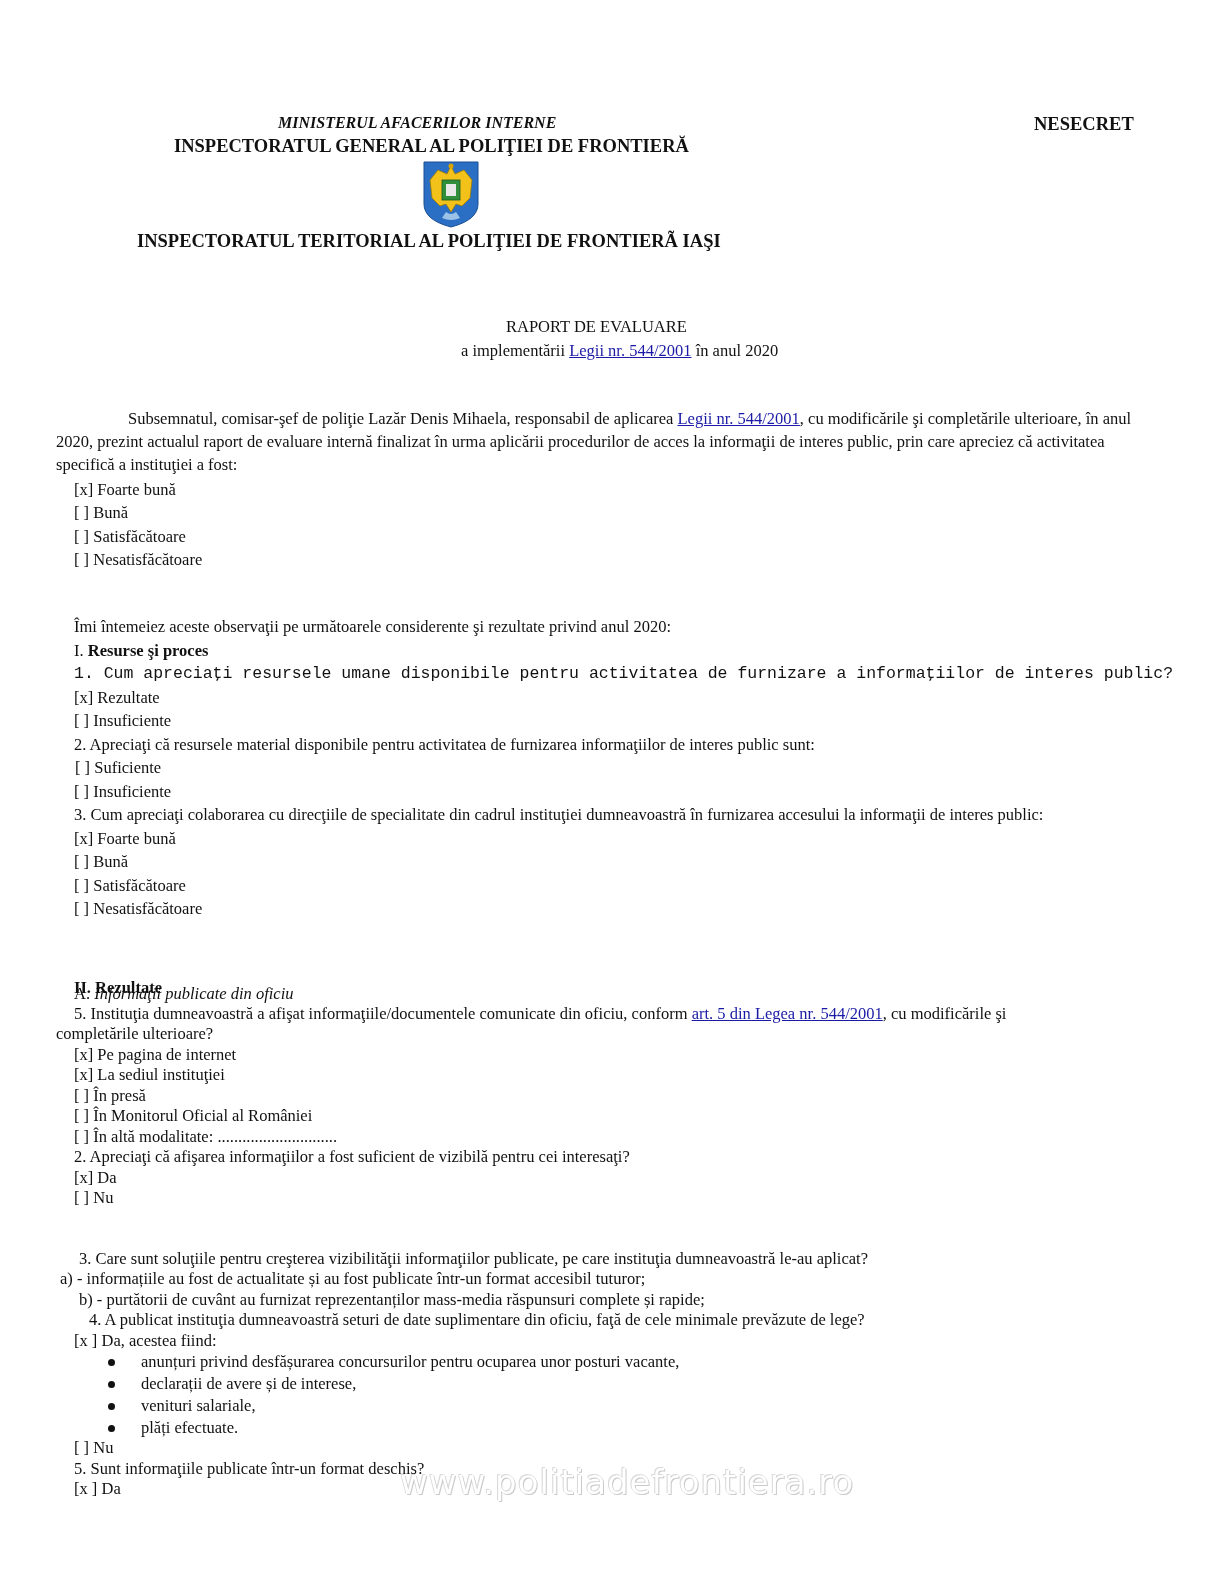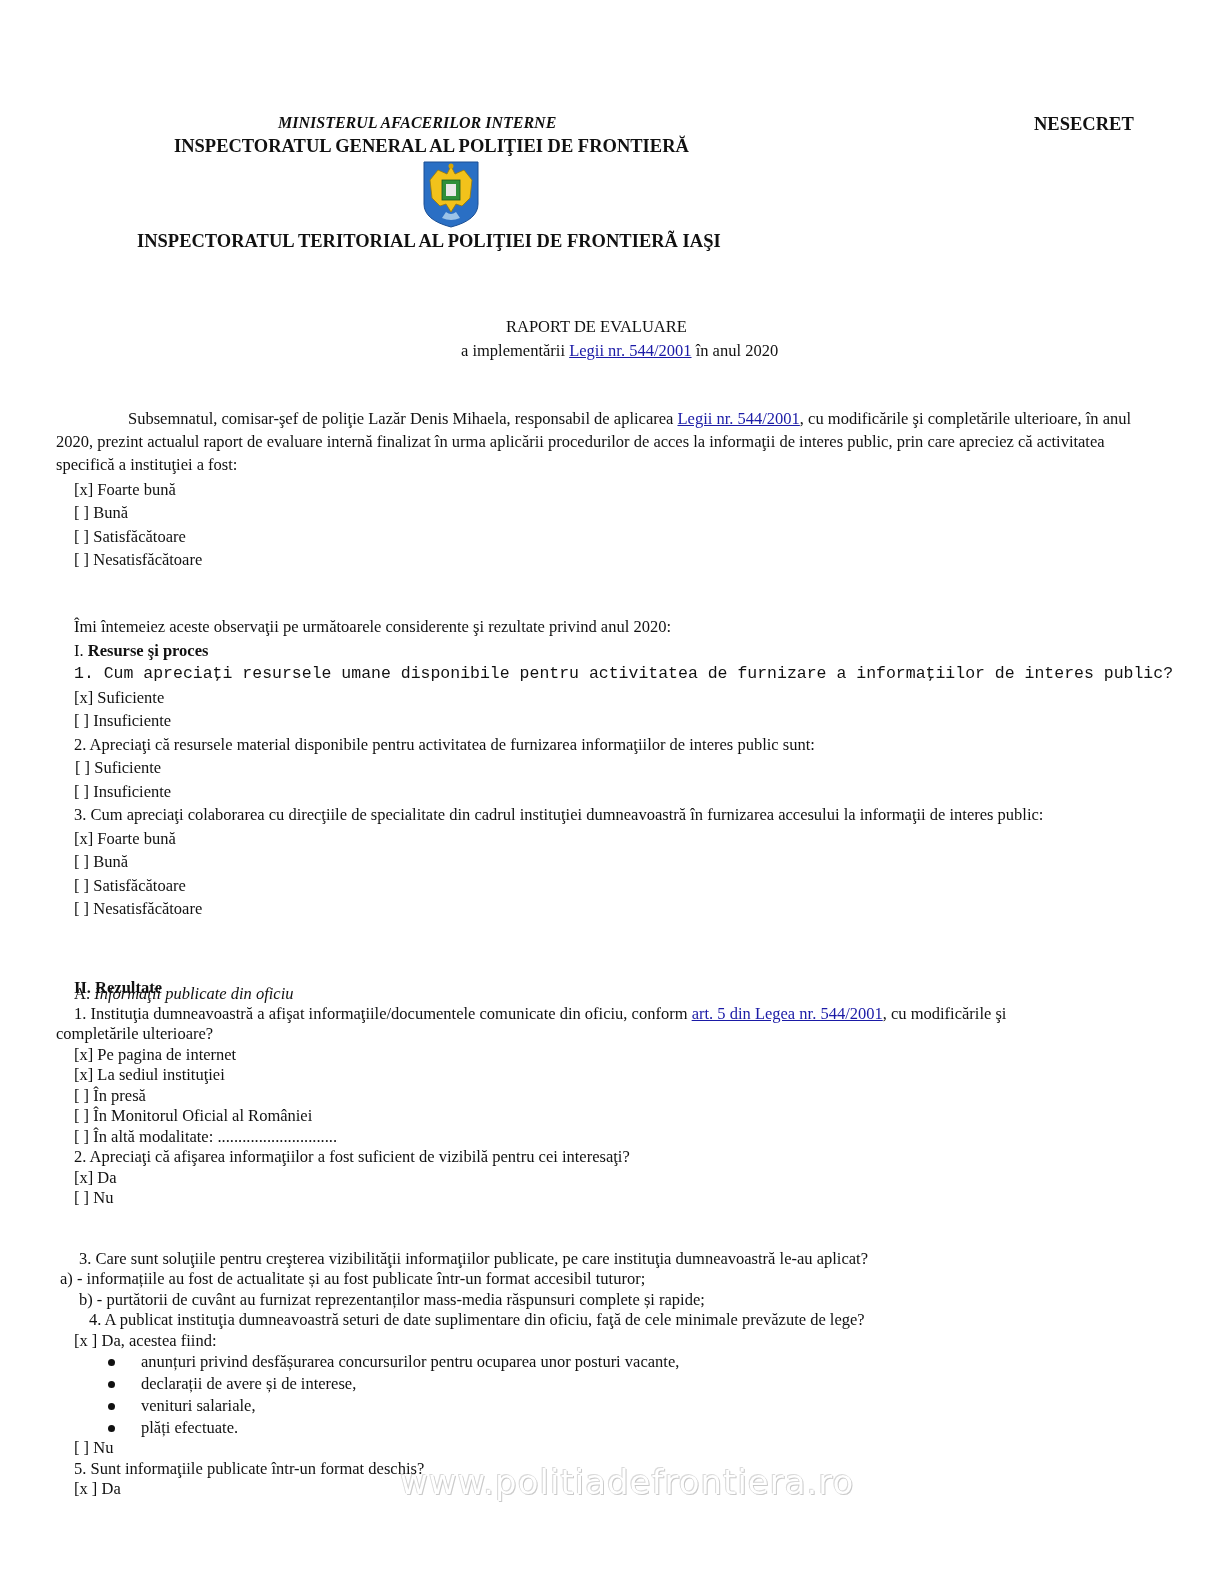--- a/index.html
+++ b/index.html
@@ -50,34 +50,34 @@
 <div class="para" style="top:407px; text-indent:72px;"><span>Subsemnatul, comisar-şef de poliţie Lazăr Denis Mihaela, responsabil de aplicarea </span><a class="link" href="#">Legii nr. 544/2001</a><span>, cu modificările şi completările ulterioare, în anul 2020, prezint actualul raport de evaluare internă finalizat în urma aplicării procedurilor de acces la informaţii de interes public, prin care apreciez că activitatea specifică a instituţiei a fost:</span></div>
 
 <div class="line" style="left:74px; top:478px;">[x] Foarte bună</div>
 <div class="line" style="left:74px; top:501px;">[ ] Bună</div>
 <div class="line" style="left:74px; top:525px;">[ ] Satisfăcătoare</div>
 <div class="line" style="left:74px; top:548px;">[ ] Nesatisfăcătoare</div>
 
 <div class="line" style="left:74px; top:615px;">Îmi întemeiez aceste observaţii pe următoarele considerente şi rezultate privind anul 2020:</div>
 <div class="line" style="left:74px; top:639px;"><span>I. </span><span class="b">Resurse şi proces</span></div>
 <div class="line" style="left:74px; top:662px;font-family:Liberation Mono, monospace;">1. Cum apreciaţi resursele umane disponibile pentru activitatea de furnizare a informaţiilor de interes public?</div>
-<div class="line" style="left:74px; top:686px;">[x] Suficiente</div>
+<div class="line" style="left:74px; top:686px;">[x] Rezultate</div>
 <div class="line" style="left:74px; top:709px;">[ ] Insuficiente</div>
 <div class="line" style="left:74px; top:733px;">2. Apreciaţi că resursele material disponibile pentru activitatea de furnizarea informaţiilor de interes public sunt:</div>
 <div class="line" style="left:75px; top:756px;">[ ] Suficiente</div>
 <div class="line" style="left:74px; top:780px;">[ ] Insuficiente</div>
 <div class="line" style="left:74px; top:803px;">3. Cum apreciaţi colaborarea cu direcţiile de specialitate din cadrul instituţiei dumneavoastră în furnizarea accesului la informaţii de interes public:</div>
 <div class="line" style="left:74px; top:827px;">[x] Foarte bună</div>
 <div class="line" style="left:74px; top:850px;">[ ] Bună</div>
 <div class="line" style="left:74px; top:874px;">[ ] Satisfăcătoare</div>
 <div class="line" style="left:74px; top:897px;">[ ] Nesatisfăcătoare</div>
 
 <div class="line b" style="left:74px; top:962px; line-height:21px;margin-top:15px;">II. Rezultate</div>
 <div class="line" style="left:74px; top:983px; line-height:21px;"><span>A. </span><span class="i">Informaţii publicate din oficiu</span></div>
-<div class="line" style="left:74px; top:1003px; line-height:21px;"><span>1. Instituţia dumneavoastră a afişat informaţiile/documentele comunicate din oficiu, conform </span><a class="link" href="#">art. 5 din Legea nr. 544/2001</a><span>, cu modificările şi</span></div>
+<div class="line" style="left:74px; top:1003px; line-height:21px;"><span>5. Instituţia dumneavoastră a afişat informaţiile/documentele comunicate din oficiu, conform </span><a class="link" href="#">art. 5 din Legea nr. 544/2001</a><span>, cu modificările şi</span></div>
 <div class="line" style="left:56px; top:1023px; line-height:21px;">completările ulterioare?</div>
 <div class="line" style="left:74px; top:1044px; line-height:21px;">[x] Pe pagina de internet</div>
 <div class="line" style="left:74px; top:1064px; line-height:21px;text-align:right;">[x] La sediul instituţiei</div>
 <div class="line" style="left:74px; top:1085px; line-height:21px;">[ ] În presă</div>
 <div class="line" style="left:74px; top:1105px; line-height:21px;text-align:right;">[ ] În Monitorul Oficial al României</div>
 <div class="line" style="left:74px; top:1126px; line-height:21px;">[ ] În altă modalitate: .............................</div>
 <div class="line" style="left:74px; top:1146px; line-height:21px;">2. Apreciaţi că afişarea informaţiilor a fost suficient de vizibilă pentru cei interesaţi?</div>
 <div class="line" style="left:74px; top:1167px; line-height:21px;">[x] Da</div>
 <div class="line" style="left:74px; top:1187px; line-height:21px;">[ ] Nu</div>
 

